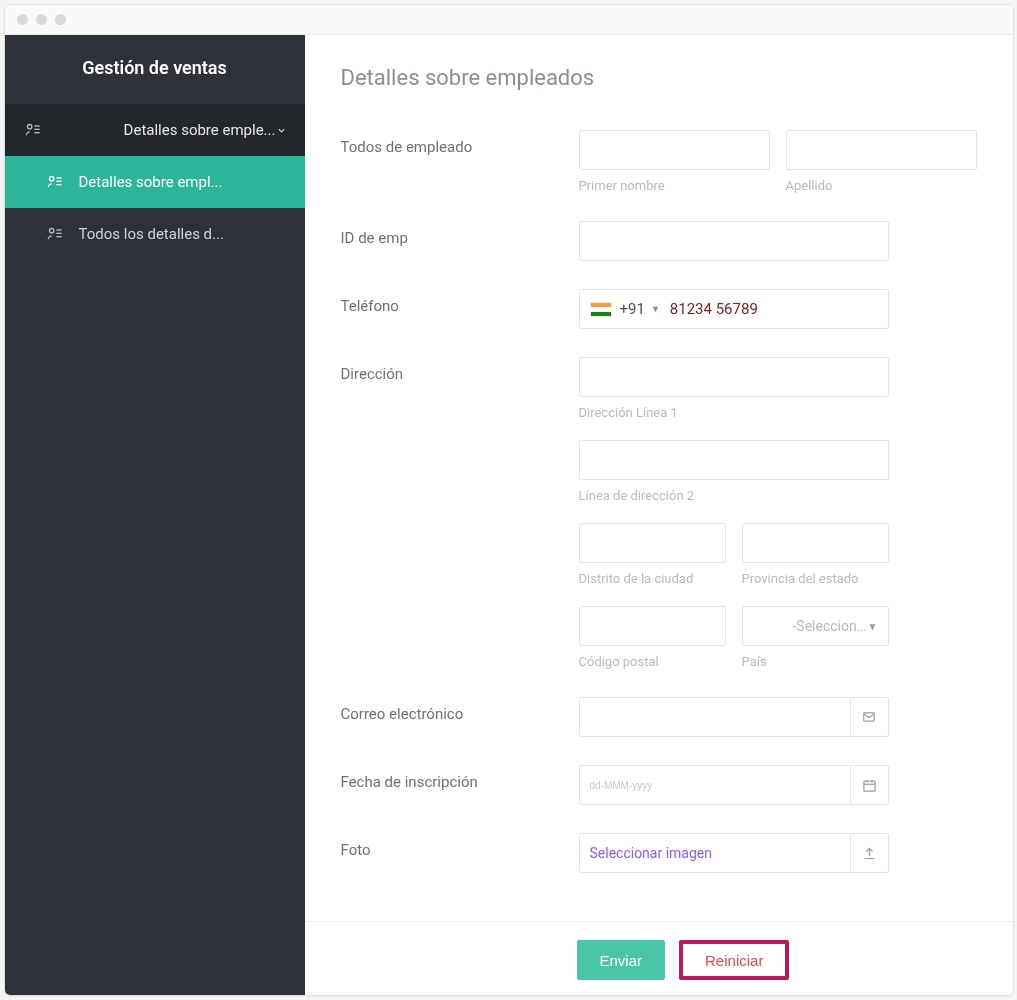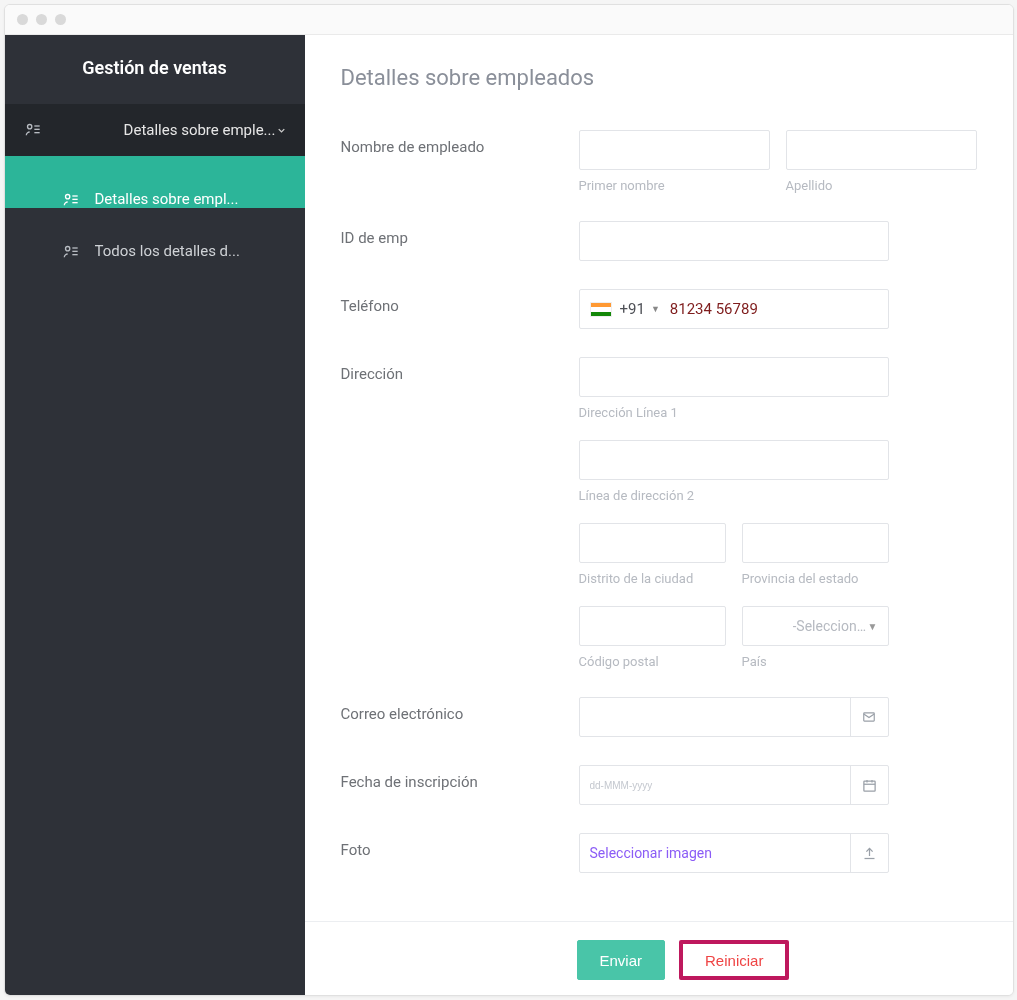--- a/index.html
+++ b/index.html
@@ -61,24 +61,23 @@
   .nav-item {
     background: #23262b;
     text-align: right;
   }
   .nav-item .chev {
     margin-left: auto;
     font-size: 12px;
     color: #ccc;
   }
   .nav-sub {
-    padding-left: 56px;
+    padding-left: 40px;
     background: #2e3138;
     color: #cfd2d6;
-    align-items: flex-end;
   }
   .nav-sub.active {
     background: #2cb599;
     color: #fff;
   }
   .nav-icon {
     width: 20px;
     display: inline-flex;
     justify-content: center;
     margin-right: 14px;
@@ -312,21 +311,21 @@
         <span class="nav-label">Todos los detalles d...</span>
       </div>
     </aside>
 
     <main class="main">
       <h1 class="page-title">Detalles sobre empleados</h1>
 
       <div class="form">
 
         <div class="row">
-          <div class="lbl">Nombre de empleado</div>
+          <div class="lbl">Todos de empleado</div>
           <div class="controls">
             <div class="hpair">
               <div class="field grow">
                 <input class="txt" type="text" style="">
                 <span class="sublabel">Primer nombre</span>
               </div>
               <div class="field grow">
                 <input class="txt" type="text" style="">
                 <span class="sublabel">Apellido</span>
               </div>

